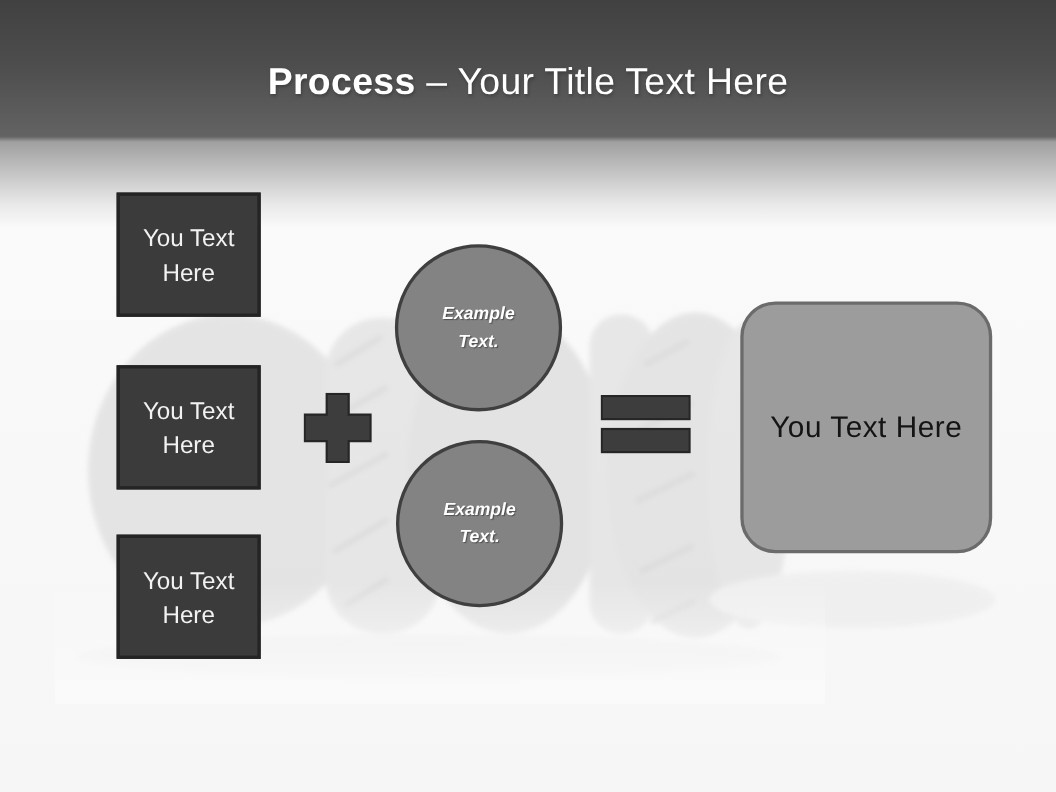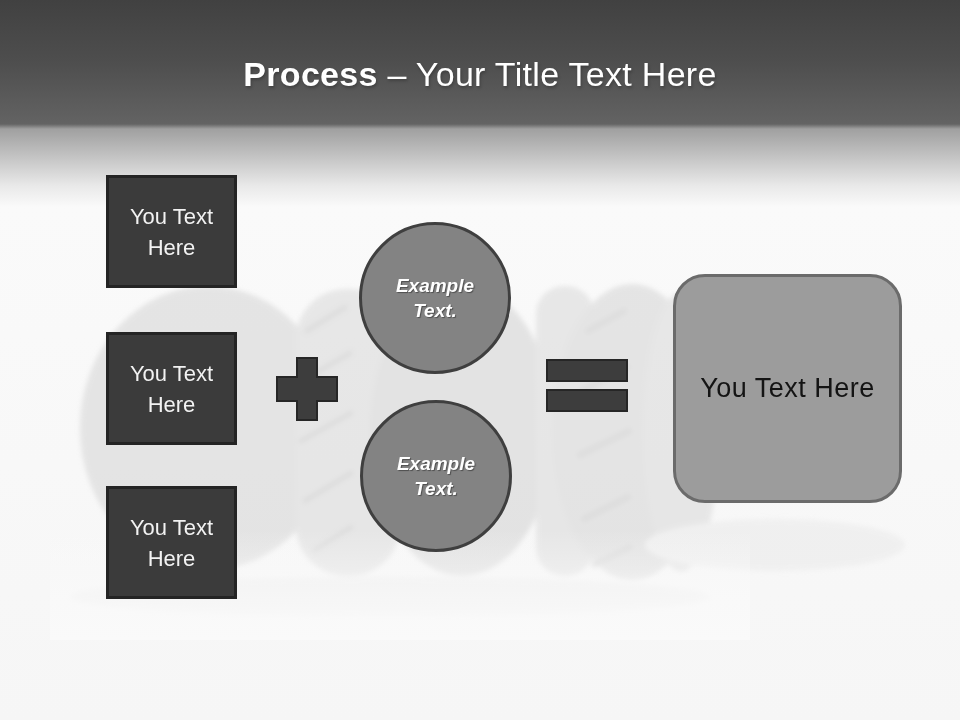--- a/index.html
+++ b/index.html
@@ -101,21 +101,21 @@
     align-items: center;
     justify-content: center;
     text-align: center;
   }
   .circle-1 { left: 359px; top: 222px; }
   .circle-2 { left: 360px; top: 400px; }
   .circle-label {
     display: block;
     width: 92px;
     color: var(--circle-text, #ffffff);
-    font-size: 19px;
+    font-size: 16px;
     line-height: 25px;
     font-weight: 700;
     font-style: italic;
     text-shadow: 1px 1px 1px rgba(0,0,0,0.4);
   }
 
   
   .result-box {
     position: absolute;
     left: 673px;

